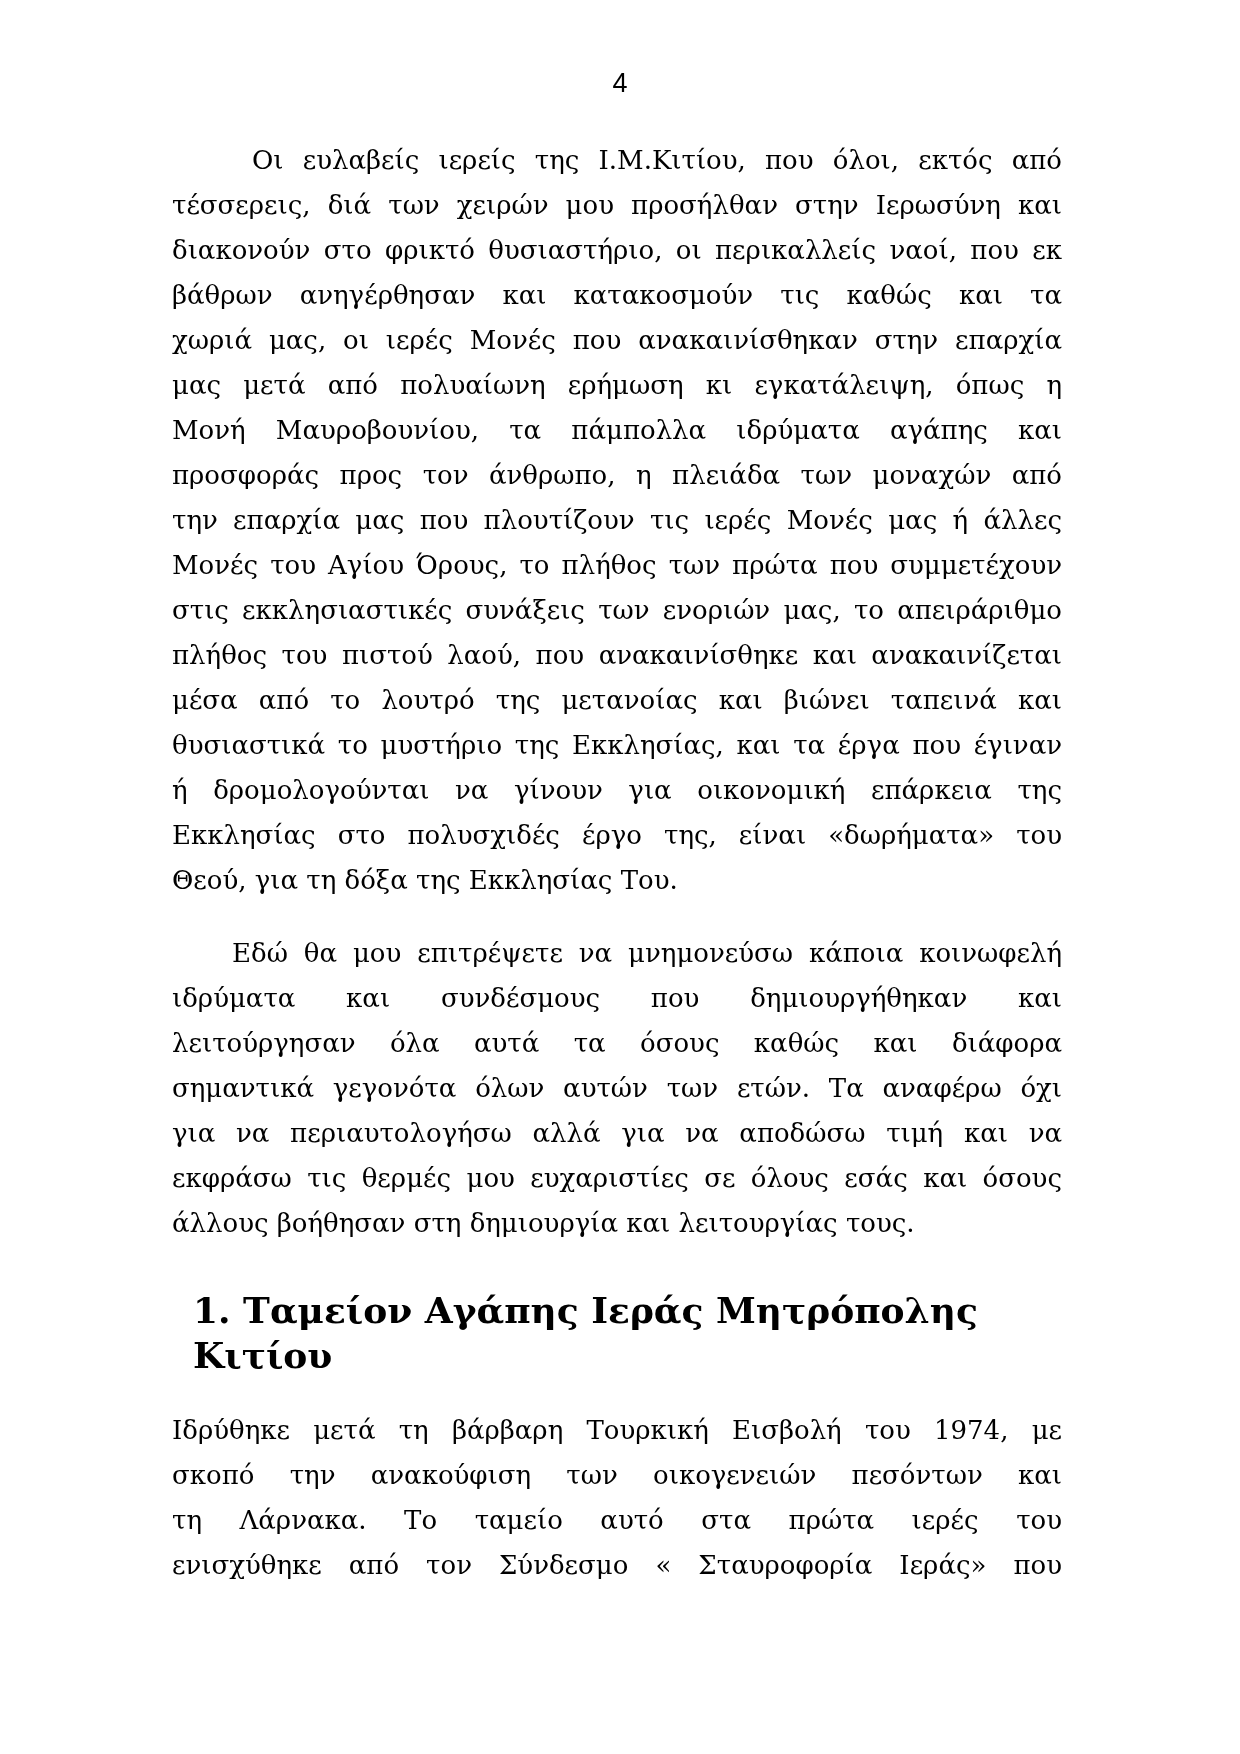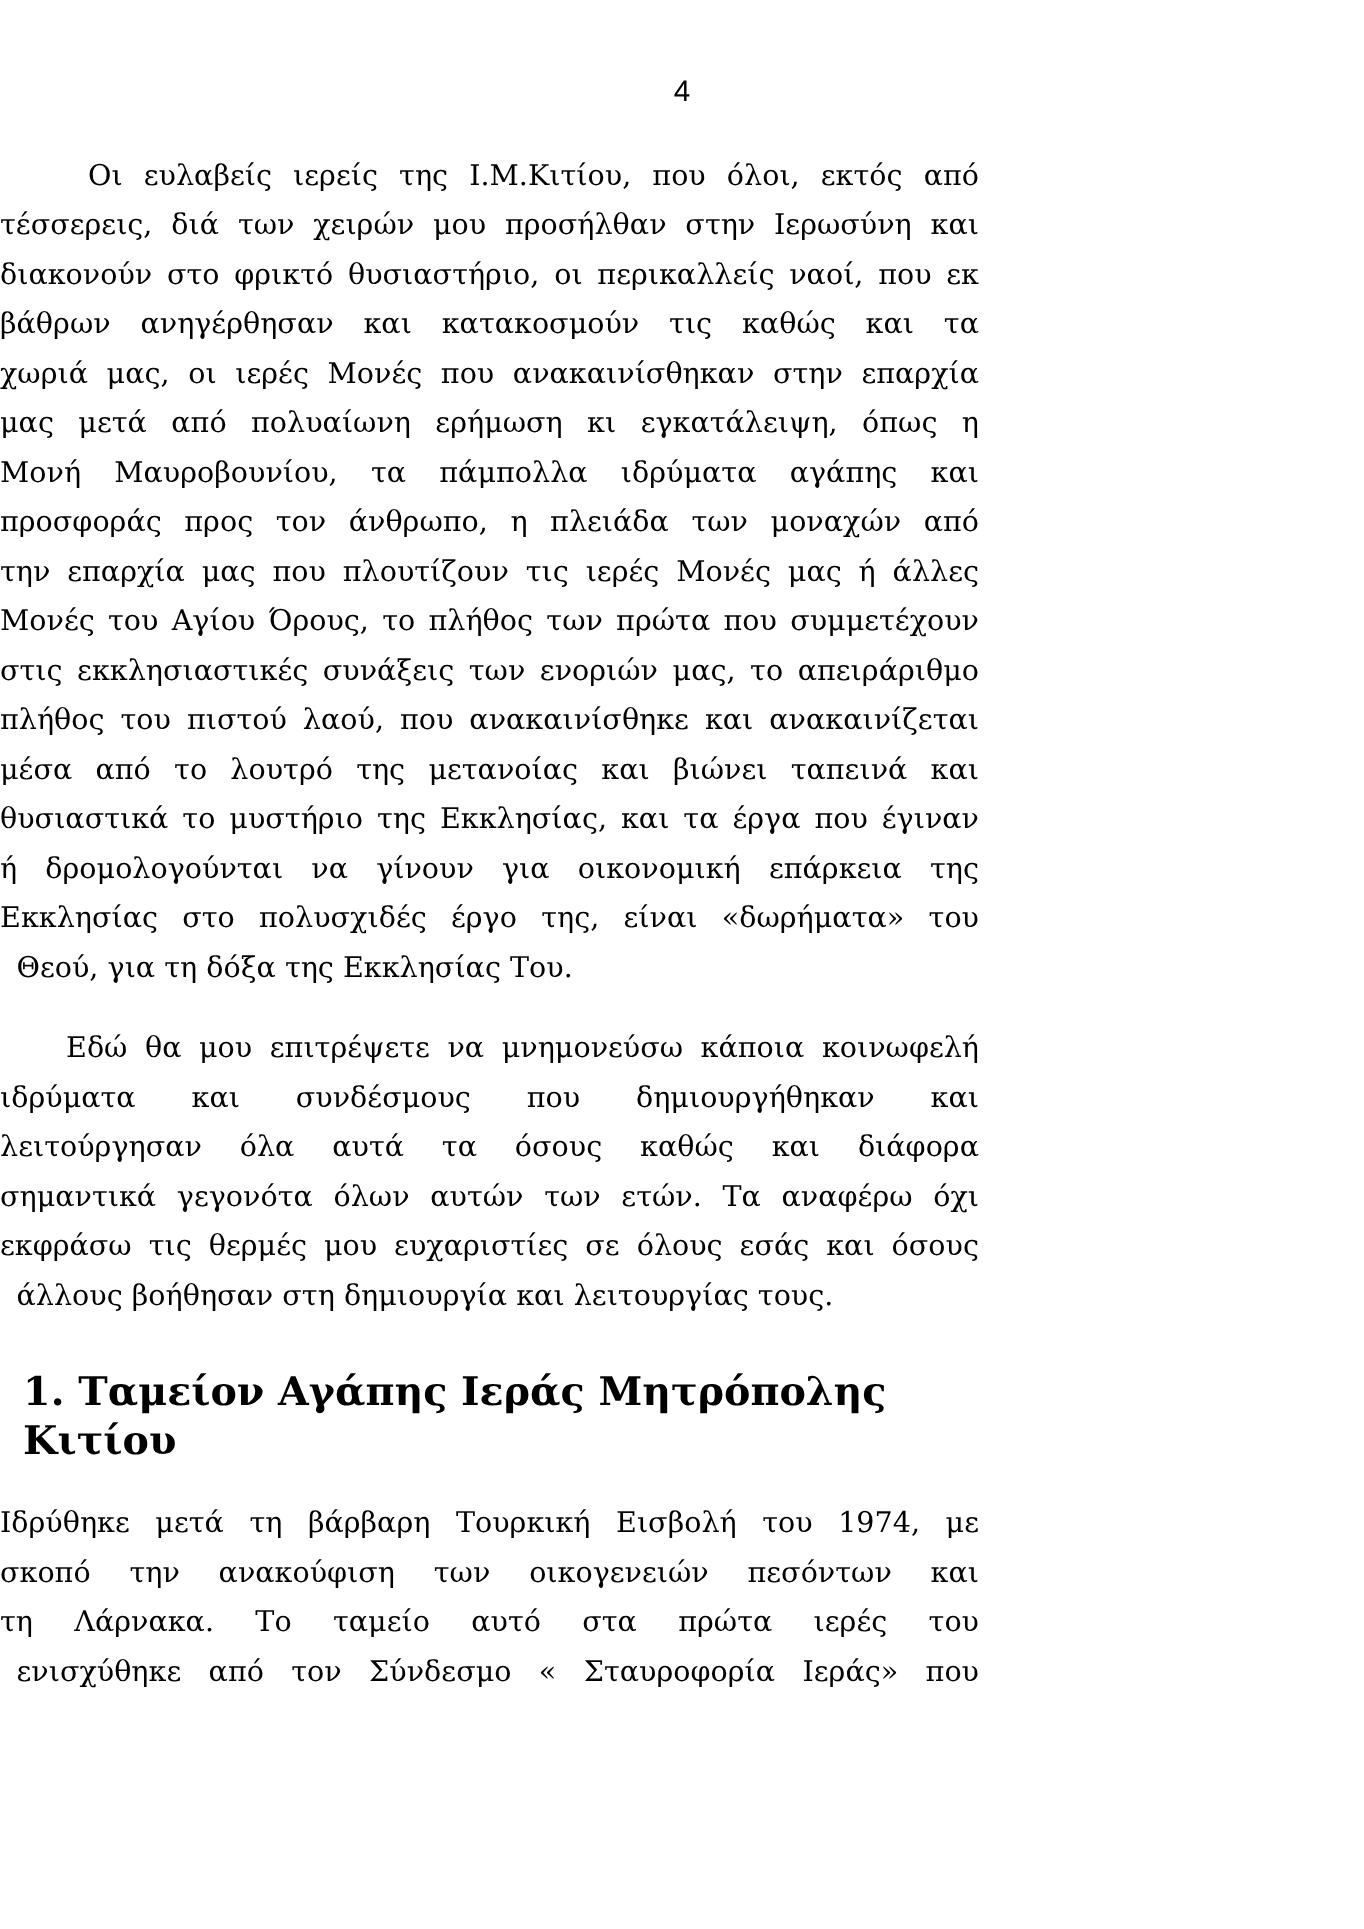--- a/index.html
+++ b/index.html
@@ -19,37 +19,37 @@
   .page-number {
     padding-top: 68px;
     text-align: center;
     font-family: "Liberation Sans", "DejaVu Sans", sans-serif;
     font-size: 27px;
     line-height: 30px;
     color: #000000;
   }
   .document-body {
     margin-top: 40px;
+    padding-left: 172px;
     width: 890px;
   }
   .para {
     font-size: 26px;
     line-height: 45px;
     margin: 0;
   }
   .line {
     height: 45px;
     overflow: hidden;
     text-align: justify;
     text-align-last: justify;
     white-space: normal;
   }
   .line.last {
     text-align-last: left;
-    margin-left: 15px;
   }
   
   .block-0 .line:first-child { text-indent: 80px; }
   
   .block-1 { margin-top: 28px; }
   .block-1 .line:first-child { text-indent: 60px; }
   
   .heading {
     margin-top: 42px;
     padding-left: 21px;
@@ -84,20 +84,21 @@
         <div class="line">θυσιαστικά το μυστήριο της Εκκλησίας, και τα έργα που έγιναν</div>
         <div class="line">ή δρομολογούνται να γίνουν για οικονομική επάρκεια της</div>
         <div class="line">Εκκλησίας στο πολυσχιδές έργο της, είναι «δωρήματα» του</div>
         <div class="line last">Θεού, για τη δόξα της Εκκλησίας Του.</div>
       </div>
       <div class="para block-1">
         <div class="line">Εδώ θα μου επιτρέψετε να μνημονεύσω κάποια κοινωφελή</div>
         <div class="line">ιδρύματα και συνδέσμους που δημιουργήθηκαν και</div>
         <div class="line">λειτούργησαν όλα αυτά τα όσους καθώς και διάφορα</div>
         <div class="line">σημαντικά γεγονότα όλων αυτών των ετών. Τα αναφέρω όχι</div>
+        <div class="line">για να περιαυτολογήσω αλλά για να αποδώσω τιμή και να</div>
         <div class="line">εκφράσω τις θερμές μου ευχαριστίες σε όλους εσάς και όσους</div>
         <div class="line last">άλλους βοήθησαν στη δημιουργία και λειτουργίας τους.</div>
       </div>
       <div class="heading block-2">1. Ταμείον Αγάπης Ιεράς Μητρόπολης Κιτίου</div>
       <div class="para block-3">
         <div class="line">Ιδρύθηκε μετά τη βάρβαρη Τουρκική Εισβολή του 1974, με</div>
         <div class="line">σκοπό την ανακούφιση των οικογενειών πεσόντων και</div>
         <div class="line">τη Λάρνακα. Το ταμείο αυτό στα πρώτα ιερές του</div>
         <div class="line last">ενισχύθηκε από τον Σύνδεσμο « Σταυροφορία Ιεράς» που</div>
       </div>

